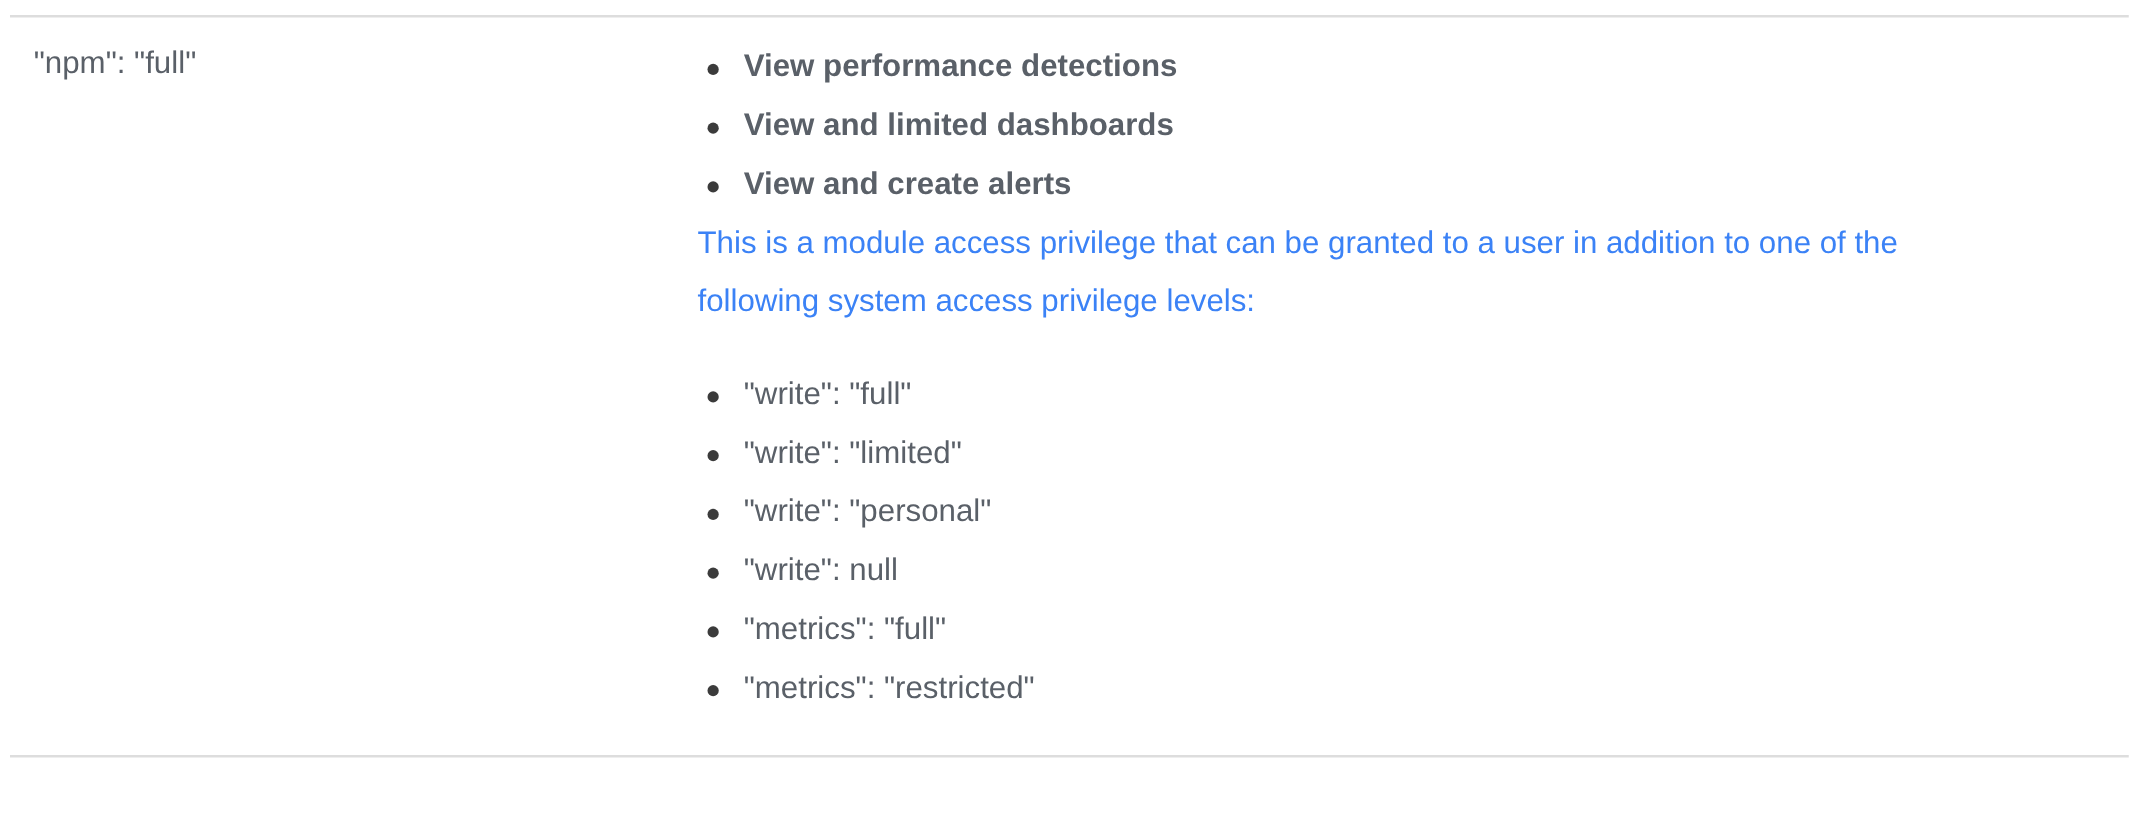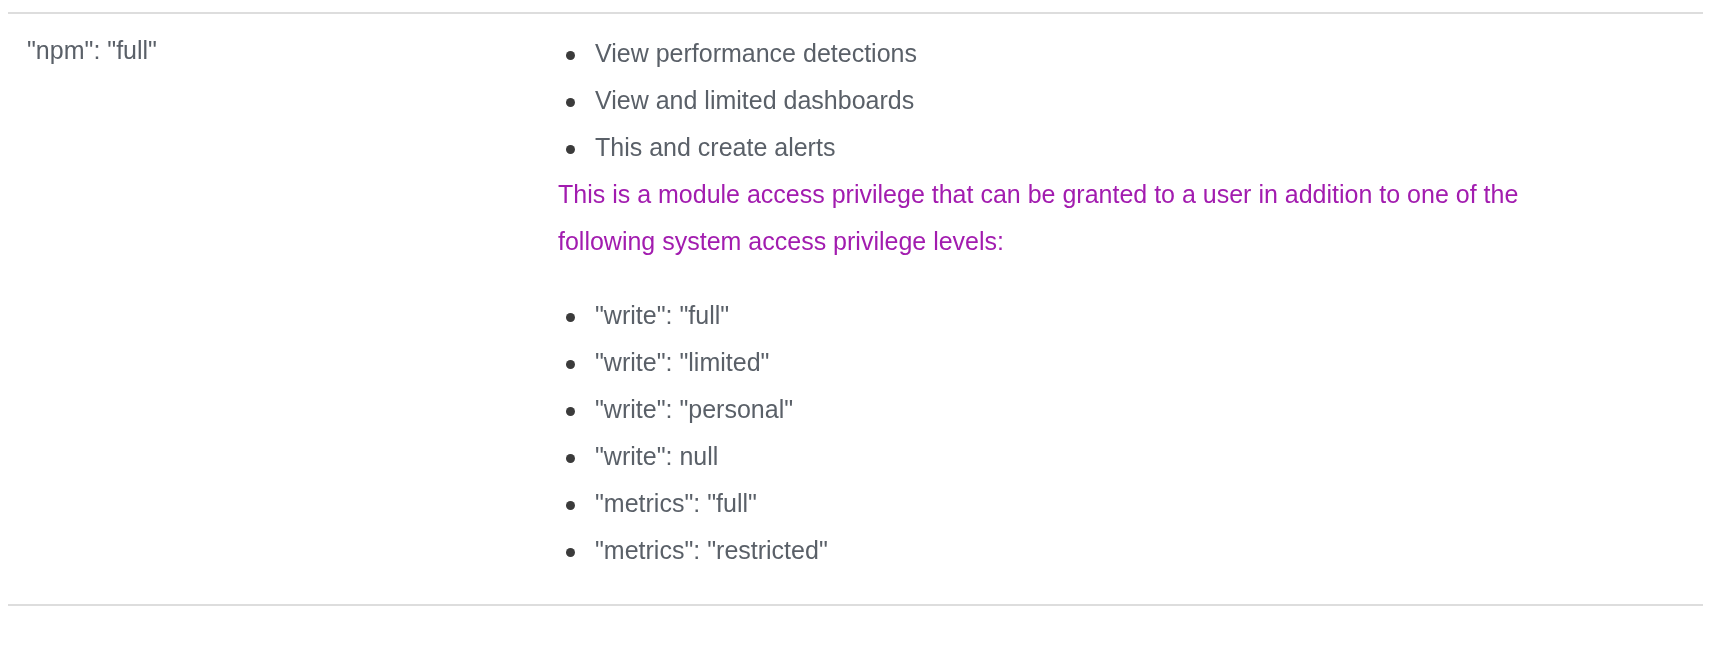--- a/index.html
+++ b/index.html
@@ -76,26 +76,27 @@
     width: 9px;
     height: 9px;
     border-radius: 50%;
     background: #3b3b3b;
   }
 
   .desc-para {
     margin: 0;
     font-size: 25px;
     line-height: 47px;
-    color: #a21caf;
+    color: #3b82f6;
     max-width: 990px;
   }
 
   .list-top {
     margin-bottom: 0;
+    font-weight: bold;
   }
 
   .list-bottom {
     margin-top: 27px;
   }
 </style>
 </head>
 <body>
 
 <table class="doc-table">
@@ -104,21 +105,21 @@
 
       <td class="cell cell-key">
         <div class="key-text">"npm": "full"</div>
       </td>
 
       <td class="cell cell-desc">
 
         <ul class="desc-list list-top">
           <li>View performance detections</li>
           <li>View and limited dashboards</li>
-          <li>This and create alerts</li>
+          <li>View and create alerts</li>
         </ul>
 
         <p class="desc-para">This is a module access privilege that can be granted to a user in addition to one of the following system access privilege levels:</p>
 
         <ul class="desc-list list-bottom">
           <li>"write": "full"</li>
           <li>"write": "limited"</li>
           <li>"write": "personal"</li>
           <li>"write": null</li>
           <li>"metrics": "full"</li>

